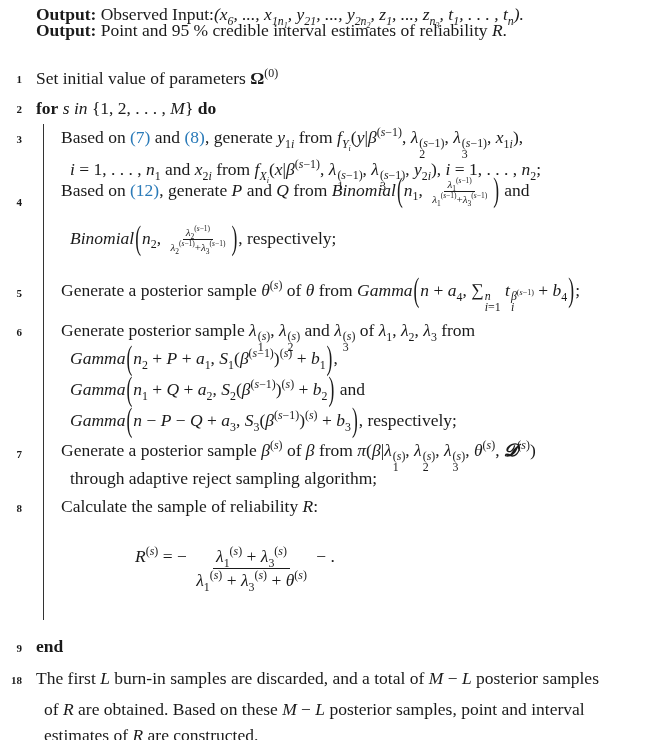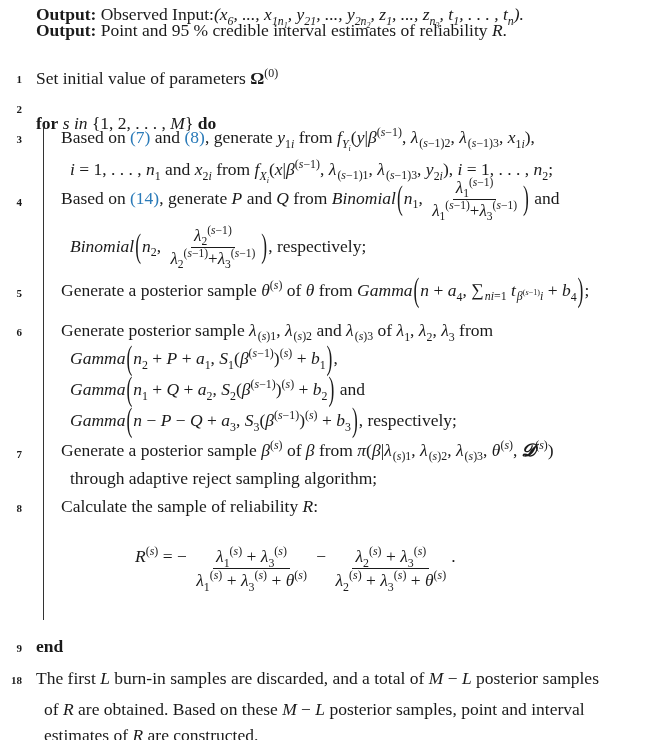--- a/index.html
+++ b/index.html
@@ -12,61 +12,61 @@
   .b { font-weight: bold; }
   .i { font-style: italic; }
   .ln { position: absolute; font-size: 11px; font-weight: bold; width: 20px; text-align: right; }
   .ref { color: #2a7ab8; }
   sub, sup { font-size: 0.68em; line-height: 0; }
   .bar { position: absolute; left: 43px; top: 124px; width: 1px; height: 496px; background: #333; }
   .paren { display: inline-block; transform: scaleY(1.9); font-weight: 300; margin: 0 1px; }
   .frac { display: inline-flex; flex-direction: column; align-items: center; vertical-align: middle; margin: 0 2px; }
   .frac .num { border-bottom: 1px solid #1a1a1a; padding: 0 3px 1px; text-align: center; }
   .frac .den { padding: 1px 3px 0; text-align: center; }
-  .small .frac { font-size: 17px; font-family: Liberation Serif, serif; }
-  .stack { display: inline-flex; flex-direction: row; line-height: 0.9; vertical-align: -0.35em; font-size: 0.68em; margin-left: 1px; }
+  .small .frac { font-size: 11px; font-family: Liberation Serif, serif; }
+  .stack { display: inline-flex; flex-direction: column; line-height: 0.9; vertical-align: -0.35em; font-size: 0.68em; margin-left: 1px; }
 </style>
 </head>
 <body>
 
 <div class="abs" style="left:36px; top:4px;">
   <span class="b">Output:</span>
   <span>Observed Input:</span><span class="i">(x<sub>6</sub>, ..., x<sub>1n<sub>1</sub></sub>, y<sub>21</sub>, ..., y<sub>2n<sub>2</sub></sub>, z<sub>1</sub>, ..., z<sub>n<sub>3</sub></sub>, t<sub>1</sub>, . . . , t<sub>n</sub>).</span>
 </div>
 <div class="abs" style="left:36px; top:20px;">
   <span class="b">Output:</span>
   <span>Point and 95 % credible interval estimates of reliability <i>R</i>.</span>
 </div>
 
 <span class="ln" style="left:2px; top:73px;">1</span>
 <div class="abs" style="left:36px; top:68px;">Set initial value of parameters <b>Ω</b><sup>(0)</sup></div>
 
 <span class="ln" style="left:2px; top:103px;">2</span>
-<div class="abs" style="left:36px; top:113px;"><b>for</b> <i>s in</i> {1, 2, . . . , <i>M</i>} <b>do</b></div>
+<div class="abs" style="left:36px; top:98px;"><b>for</b> <i>s in</i> {1, 2, . . . , <i>M</i>} <b>do</b></div>
 
 <div class="bar"></div>
 
 <span class="ln" style="left:2px; top:133px;">3</span>
 <div class="abs" style="left:61px; top:127px;">Based on <span class="ref">(7)</span> and <span class="ref">(8)</span>, generate <i>y</i><sub>1<i>i</i></sub> from <i>f</i><sub><i>Y<sub>i</sub></i></sub>(<i>y</i>|<i>β</i><sup>(<i>s</i>−1)</sup>, <i>λ</i><span class="stack">
       <span>(<i>s</i>−1)</span>
       <span>2</span>
     </span>, <i>λ</i><span class="stack">
       <span>(<i>s</i>−1)</span>
       <span>3</span>
     </span>, <i>x</i><sub>1<i>i</i></sub>),</div>
 <div class="abs" style="left:70px; top:159px;"><i>i</i> = 1, . . . , <i>n</i><sub>1</sub> and <i>x</i><sub>2<i>i</i></sub> from <i>f</i><sub><i>X<sub>i</sub></i></sub>(<i>x</i>|<i>β</i><sup>(<i>s</i>−1)</sup>, <i>λ</i><span class="stack">
       <span>(<i>s</i>−1)</span>
       <span>1</span>
     </span>, <i>λ</i><span class="stack">
       <span>(<i>s</i>−1)</span>
       <span>3</span>
     </span>, <i>y</i><sub>2<i>i</i></sub>), <i>i</i> = 1, . . . , <i>n</i><sub>2</sub>;</div>
 
 <span class="ln" style="left:2px; top:196px;">4</span>
-<div class="abs small" style="left:61px; top:178px;">Based on <span class="ref">(14)</span>, generate <i>P</i> and <i>Q</i> from <i>Binomial</i><span class="paren">(</span><i>n</i><sub>1</sub>, <span class="frac">
+<div class="abs small" style="left:61px; top:178px;">Based on <span class="ref">(12)</span>, generate <i>P</i> and <i>Q</i> from <i>Binomial</i><span class="paren">(</span><i>n</i><sub>1</sub>, <span class="frac">
       <span class="num"><i>λ</i><sub>1</sub><sup>(<i>s</i>−1)</sup></span>
       <span class="den"><i>λ</i><sub>1</sub><sup>(<i>s</i>−1)</sup>+<i>λ</i><sub>3</sub><sup>(<i>s</i>−1)</sup></span>
     </span><span class="paren">)</span> <span>and</span></div>
 <div class="abs small" style="left:70px; top:226px;"><i>Binomial</i><span class="paren">(</span><i>n</i><sub>2</sub>, <span class="frac">
       <span class="num"><i>λ</i><sub>2</sub><sup>(<i>s</i>−1)</sup></span>
       <span class="den"><i>λ</i><sub>2</sub><sup>(<i>s</i>−1)</sup>+<i>λ</i><sub>3</sub><sup>(<i>s</i>−1)</sup></span>
     </span><span class="paren">)</span><span>, respectively;</span></div>
 
 <span class="ln" style="left:2px; top:287px;">5</span>
 <div class="abs" style="left:61px; top:280px;">Generate a posterior sample <i>θ</i><sup>(<i>s</i>)</sup> of <i>θ</i> from <i>Gamma</i><span class="paren">(</span><i>n</i> + <i>a</i><sub>4</sub>, ∑<span class="stack">
@@ -109,24 +109,20 @@
 <div class="abs" style="left:61px; top:496px;">Calculate the sample of reliability <i>R</i>:</div>
 
 <div class="abs" style="left:135px; top:546px; display:flex; align-items:flex-start;">
   <span><i>R</i><sup>(<i>s</i>)</sup> = </span>
   <span>&nbsp;−&nbsp;</span>
   <span class="frac">
       <span class="num"><i>λ</i><sub>1</sub><sup>(<i>s</i>)</sup> + <i>λ</i><sub>3</sub><sup>(<i>s</i>)</sup></span>
       <span class="den"><i>λ</i><sub>1</sub><sup>(<i>s</i>)</sup> + <i>λ</i><sub>3</sub><sup>(<i>s</i>)</sup> + <i>θ</i><sup>(<i>s</i>)</sup></span>
     </span>
   <span>&nbsp;−&nbsp;</span>
-  <span class="frac">
-      <span class="num"><i>λ</i><sub>2</sub><sup>(<i>s</i>)</sup> + <i>λ</i><sub>3</sub><sup>(<i>s</i>)</sup></span>
-      <span class="den"><i>λ</i><sub>2</sub><sup>(<i>s</i>)</sup> + <i>λ</i><sub>3</sub><sup>(<i>s</i>)</sup> + <i>θ</i><sup>(<i>s</i>)</sup></span>
-    </span>
   <span>.</span>
 </div>
 
 <span class="ln" style="left:2px; top:642px;">9</span>
 <div class="abs b" style="left:36px; top:636px;">end</div>
 
 <span class="ln" style="left:2px; top:674px;">18</span>
 <div class="abs" style="left:36px; top:668px;">The first <i>L</i> burn-in samples are discarded, and a total of <i>M</i> − <i>L</i> posterior samples</div>
 <div class="abs" style="left:44px; top:699px;">of <i>R</i> are obtained. Based on these <i>M</i> − <i>L</i> posterior samples, point and interval</div>
 <div class="abs" style="left:44px; top:725px;">estimates of <i>R</i> are constructed.</div>

